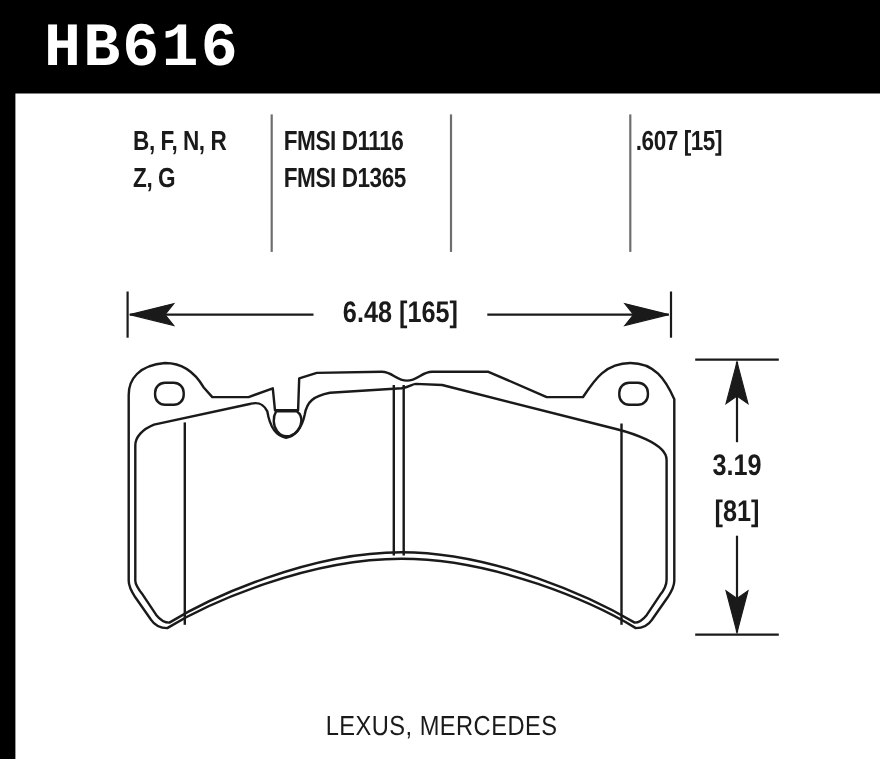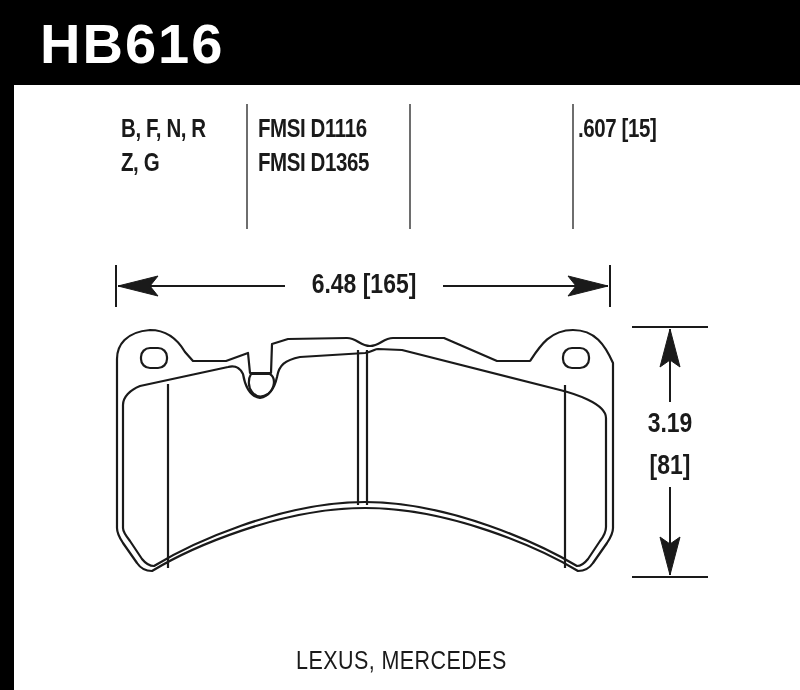--- a/index.html
+++ b/index.html
@@ -12,21 +12,21 @@
     position: absolute; left: 0; top: 0; width: 800px; height: 85px;
     background: #000000;
   }
   .left-rail {
     position: absolute; left: 0; top: 0; width: 14px; height: 690px;
     background: #000000;
   }
   .part-number {
     position: absolute; left: 40px; top: 12px;
     color: #ffffff; font-weight: bold; font-size: 56px; letter-spacing: 2px;
-    font-family: Liberation Sans, sans-serif; line-height: 64px;
+    font-family: Liberation Mono, monospace; line-height: 64px;
   }
   .info-text {
     position: absolute; font-weight: bold; font-size: 25px; color: #1a1a1a;
     line-height: 34px; letter-spacing: -0.5px;
     transform: scaleX(0.82); transform-origin: left top;
   }
   .dim-text {
     position: absolute; font-weight: bold; font-size: 27px; color: #1a1a1a;
     transform: scaleX(0.85); transform-origin: center top; text-align: center;
     white-space: nowrap;

